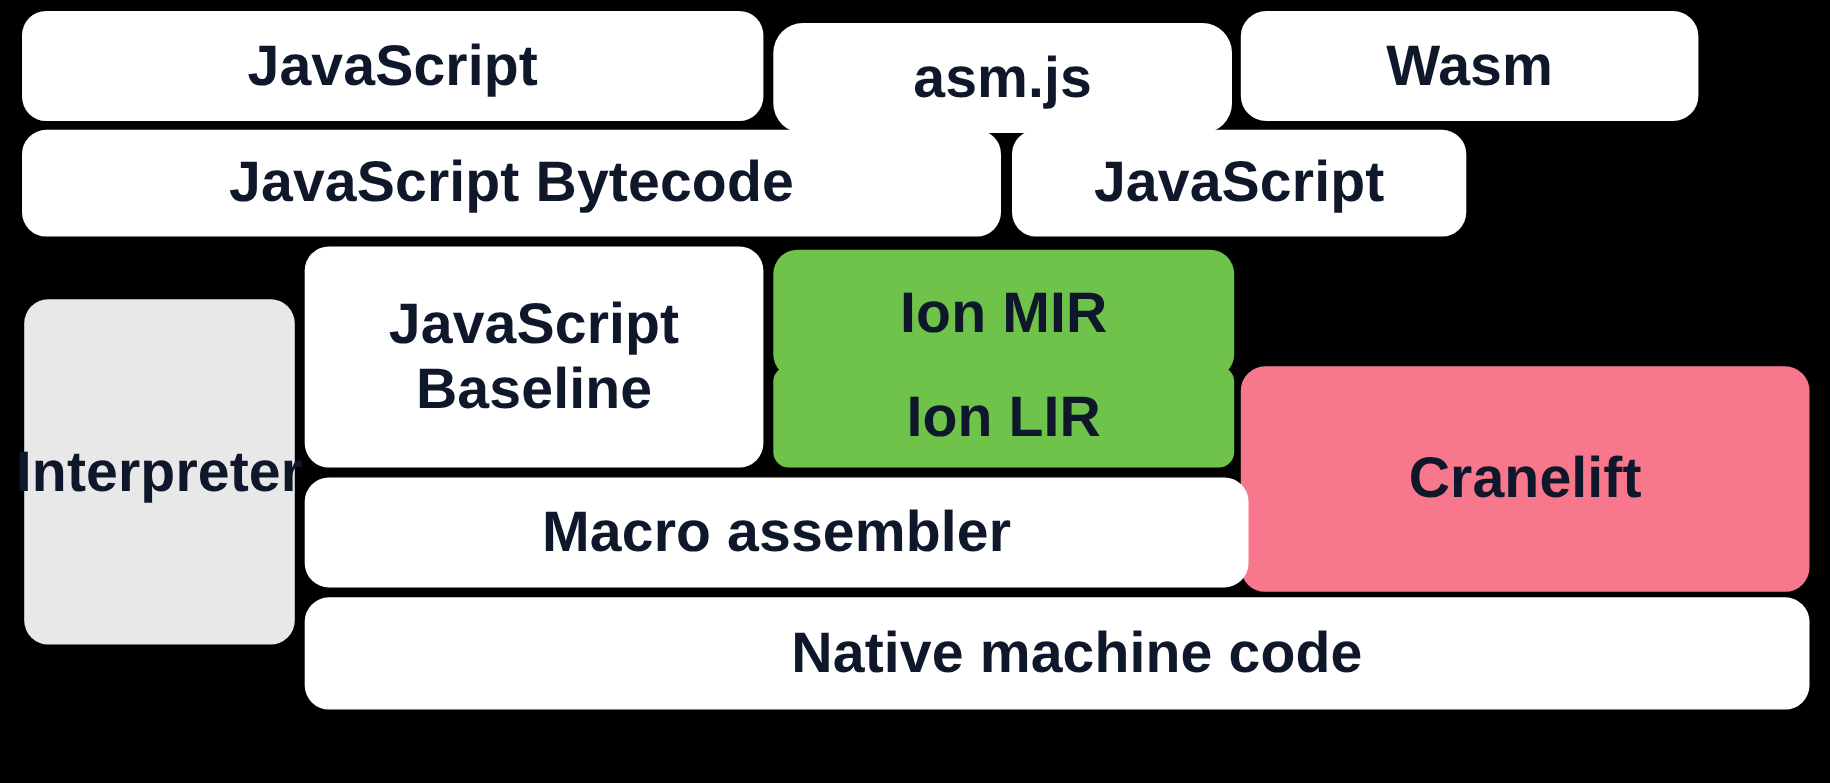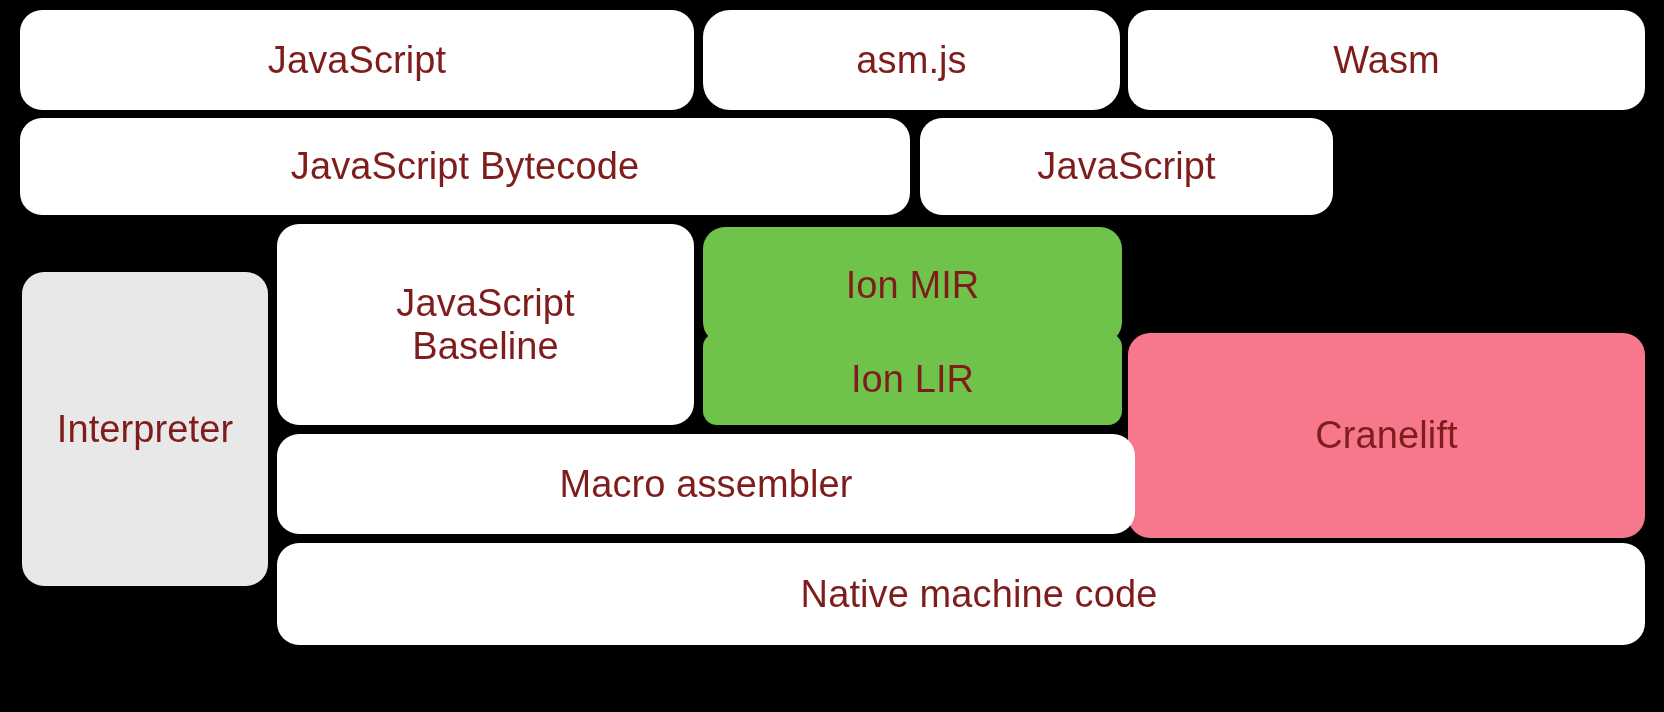--- a/index.html
+++ b/index.html
@@ -18,37 +18,37 @@
     overflow: hidden;
   }
   .node {
     position: absolute;
     box-sizing: border-box;
     display: flex;
     align-items: center;
     justify-content: center;
     text-align: center;
     border-radius: 22px;
-    color: #7f1d1d;
-    font-size: 38px;
+    color: #0f172a;
+    font-size: 52px;
     line-height: 1.12;
-    font-weight: 400;
+    font-weight: 700;
     letter-spacing: 0.1px;
     white-space: pre-line;
     -webkit-font-smoothing: antialiased;
   }
   .fill-white { background: #ffffff; }
   .fill-gray  { background: #e8e8e8; margin-top: 48px; }
   .fill-green { background: #6fc24a; }
   .fill-pink  { background: #f7788d; }
 
   
   #n-javascript        { left: 20px;   top: 10px;  width: 674px; height: 100px; }
-  #n-asmjs             { left: 703px;  top: 10px;  width: 417px; height: 100px; border-radius: 27px; }
-  #n-wasm              { left: 1128px; top: 10px;  width: 517px; height: 100px; }
+  #n-asmjs             { left: 703px;  top: 21px;  width: 417px; height: 100px; border-radius: 27px; }
+  #n-wasm              { left: 1128px; top: 10px;  width: 416px; height: 100px; border-radius: 23px; }
   
   #n-js-bytecode       { left: 20px;   top: 118px; width: 890px; height: 97px; }
   #n-baldrmonkey       { left: 920px;  top: 118px; width: 413px; height: 97px; }
   
   #n-interpreter       { left: 22px;   top: 224px; width: 246px; height: 314px; }
   #n-js-baseline       { left: 277px;  top: 224px; width: 417px; height: 201px; }
   #n-ion-mir           { left: 703px;  top: 227px; width: 419px; height: 117px; align-items: center; }
   #n-ion-lir           { left: 703px;  top: 333px; width: 419px; height: 92px; border-radius: 14px; }
   #n-cranelift         { left: 1128px; top: 333px; width: 517px; height: 205px; }
   #n-macro-assembler   { left: 277px;  top: 434px; width: 858px; height: 100px; }

